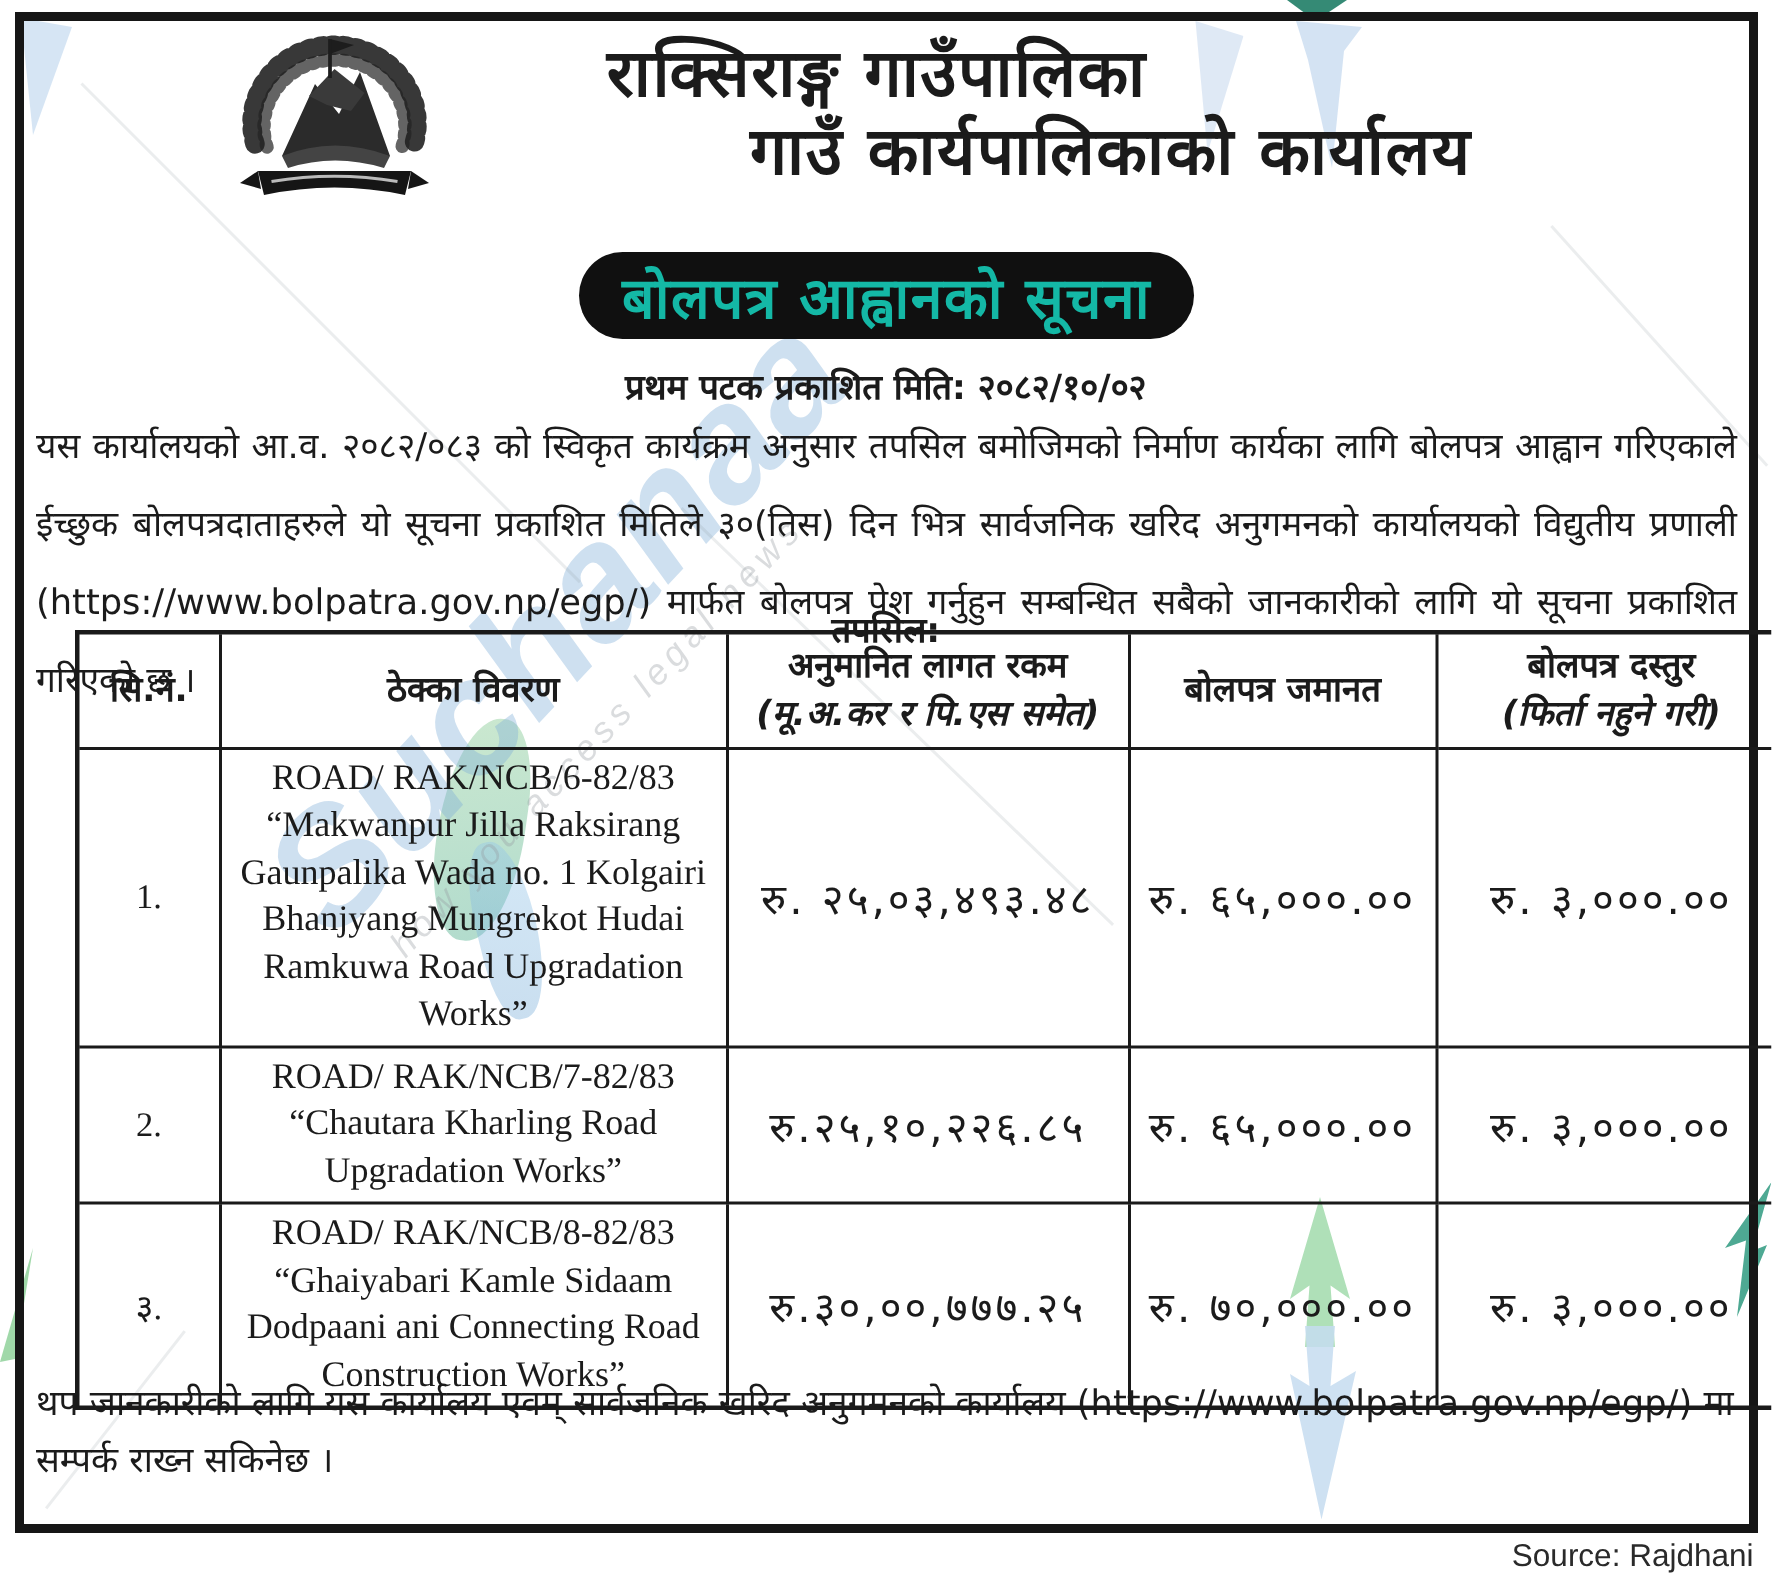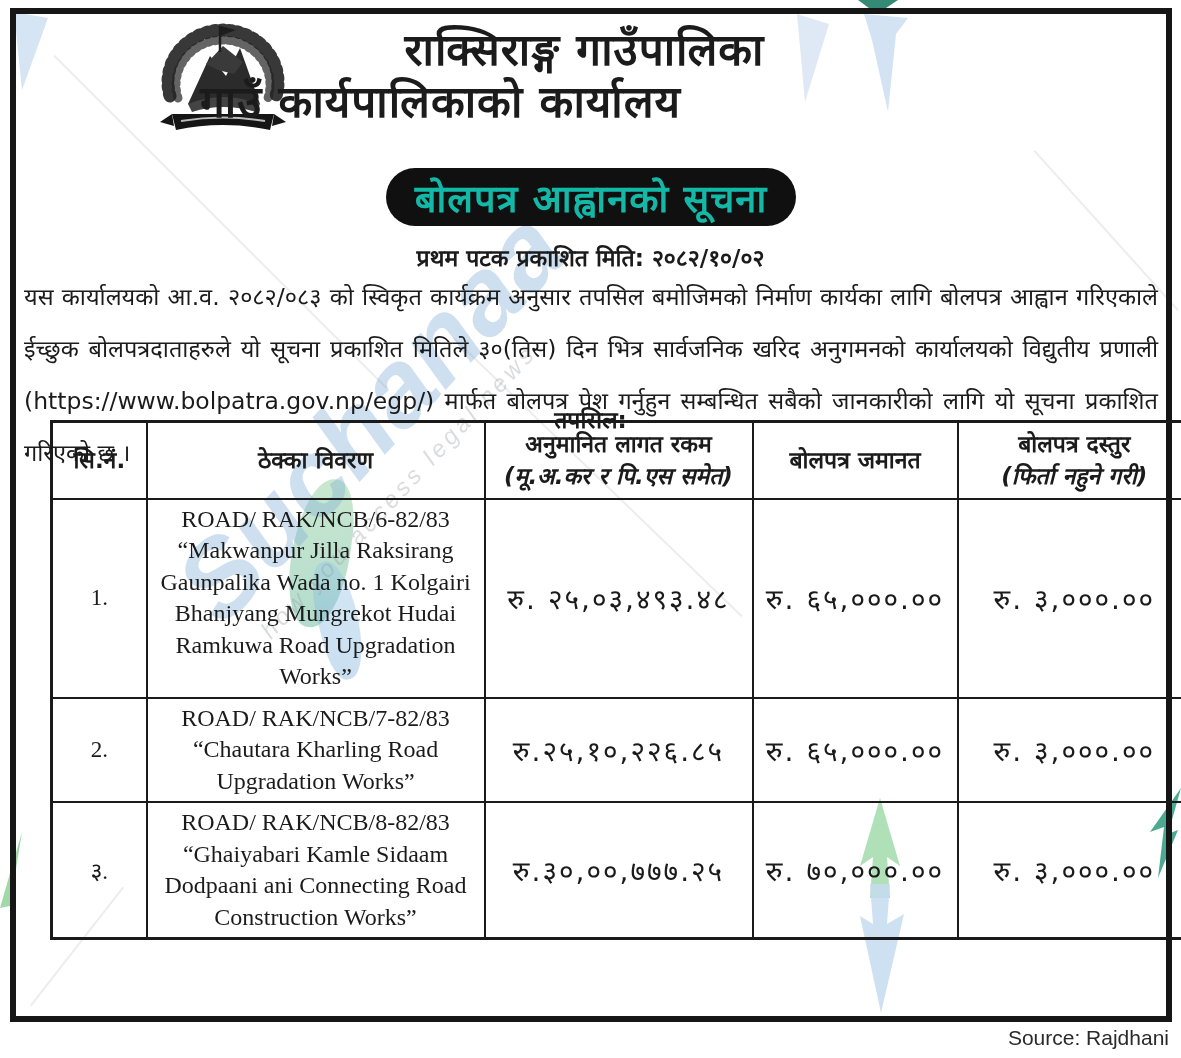--- a/index.html
+++ b/index.html
@@ -10,21 +10,21 @@
     font-family:"DejaVu Sans","Liberation Sans",sans-serif; color:#1b1b1b;
   }
   .frame {
     position:absolute; left:10px; top:8px; width:1162px; height:1014px;
     border:6px solid #161616; background:transparent;
   }
   
   .logo { position:absolute; left:148px; top:18px; width:150px; height:126px; }
   .title-1 { position:absolute; left:200px; right:212px; top:24px; text-align:center;
              font-size:44px; font-weight:700; letter-spacing:1px; line-height:52px; }
-  .title-2 { position:absolute; left:200px; right:200px; top:76px; text-align:left;
+  .title-2 { position:absolute; left:200px; right:200px; top:76px; text-align:right;
              font-size:44px; font-weight:700; letter-spacing:1px; line-height:52px; }
   .addr    { position:absolute; left:200px; right:200px; top:128px; text-align:center;
              font-size:27px; font-weight:700; line-height:36px; }
   .pill {
     position:absolute; left:386px; top:168px; width:410px; height:58px;
     background:#101010; border-radius:29px; color:#14b8a6;
     display:flex; align-items:center; justify-content:center;
     font-size:38px; font-weight:700; letter-spacing:1px;
   }
   .pubdate { position:absolute; left:0; right:0; top:241px; text-align:center;
@@ -208,15 +208,16 @@
         <span class="code">ROAD/ RAK/NCB/8-82/83</span>
         <span class="nm">“Ghaiyabari Kamle Sidaam Dodpaani ani Connecting Road Construction Works”</span>
       </td>
       <td class="amt">रु.३०,००,७७७.२५</td>
       <td class="amt">रु. ७०,०००.००</td>
       <td class="amt">रु. ३,०००.००</td>
     </tr>
   </tbody>
     </table>
 
+  <div class="contact">थप जानकारीको लागि यस कार्यालय एवम् सार्वजनिक खरिद अनुगमनको कार्यालय (https://www.bolpatra.gov.np/egp/) मा सम्पर्क राख्न सकिनेछ ।</div>
   <div class="source">Source: Rajdhani</div>
 
 </div>
 
 </body></html>

